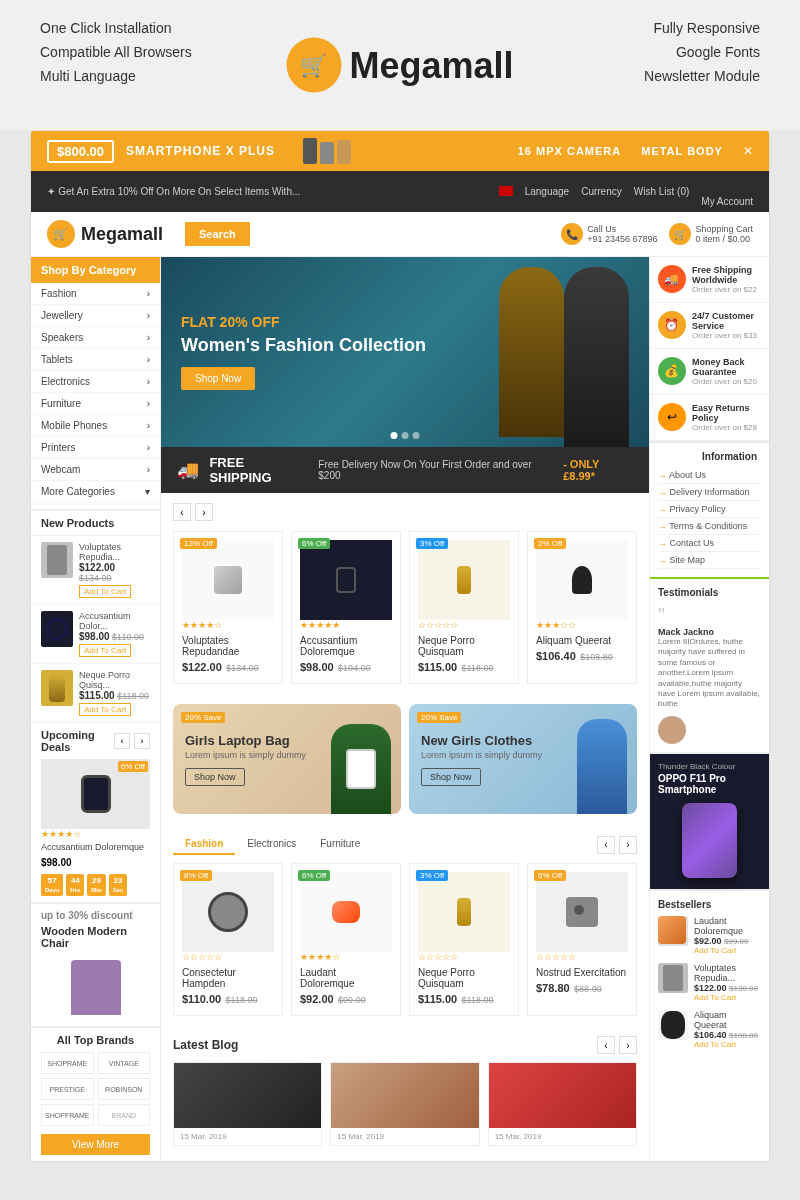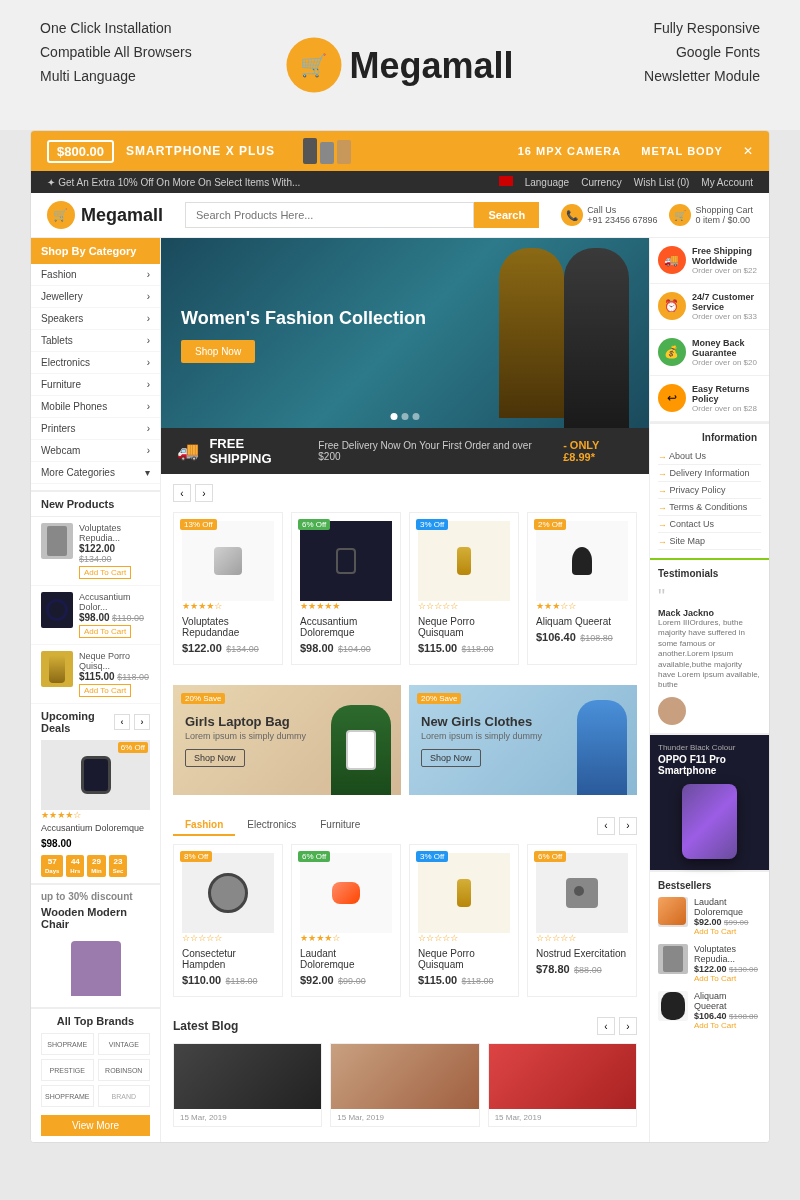--- a/index.html
+++ b/index.html
@@ -403,21 +403,21 @@
 
     
     .banner-row {
       display: grid;
       grid-template-columns: 1fr 1fr;
       gap: 8px;
       padding: 10px 12px;
     }
     .banner-card {
       height: 110px;
-      border-radius: 0;
+      border-radius: 8px;
       overflow: hidden;
       position: relative;
       display: flex; align-items: center;
     }
     .banner-card-1 { background: linear-gradient(135deg, #e8d5b0 0%, #d4b896 100%); }
     .banner-card-2 { background: linear-gradient(135deg, #b0d4e8 0%, #8bb8d4 100%); }
     .banner-save {
       position: absolute; top: 8px; left: 8px;
       background: #f5a623; color: white; font-size: 8px; padding: 1px 4px; border-radius: 2px;
     }
@@ -630,31 +630,30 @@
 
   <div class="nav-bar">
     <div class="nav-left">
       <span>✦ Get An Extra 10% Off On More On Select Items With...</span>
     </div>
     <div class="nav-right">
       <span><div class="nav-flag"></div></span>
       <span style="cursor:pointer;">Language</span>
       <span style="cursor:pointer;">Currency</span>
       <span style="cursor:pointer;">Wish List (0)</span>
-      <span style="cursor:pointer;">My Account</span>
+      <span style="cursor:pointer;margin-top:20px;">My Account</span>
     </div>
   </div>
 
   <div class="store-header">
     <div class="store-logo">
       <div class="store-logo-icon">🛒</div>
       <span class="store-logo-text">Megamall</span>
     </div>
     <div class="search-bar">
-      <input type="text" style="flex: 1 1 0%; border: 1px solid rgb(221, 221, 221); padding: 6px 10px; font-size: 11px; outline: none;" placeholder="Search Products Here...">
       <button class="search-btn">Search</button>
     </div>
     <div class="header-icons">
       <div class="header-icon-group">
         <div class="header-icon-circle">📞</div>
         <div style="font-size:9px;">
           <div>Call Us</div>
           <div>+91 23456 67896</div>
         </div>
       </div>
@@ -796,20 +795,21 @@
           <div class="brand-item" style="font-size:7px;color:#aaa;">BRAND</div>
         </div>
         <button class="view-more-btn">View More</button>
       </div>
     </div>
 
     <div class="center-content">
 
       <div class="hero-banner">
         <div class="hero-text">
+          <div class="hero-discount">FLAT 20% OFF</div>
           <div class="hero-title">Women's Fashion Collection</div>
           <button class="hero-btn">Shop Now</button>
         </div>
         <div class="hero-women">
           <div class="woman-silhouette"></div>
           <div class="woman-silhouette2"></div>
         </div>
         <div class="hero-dots">
           <div class="hero-dot active"></div>
           <div class="hero-dot"></div>

